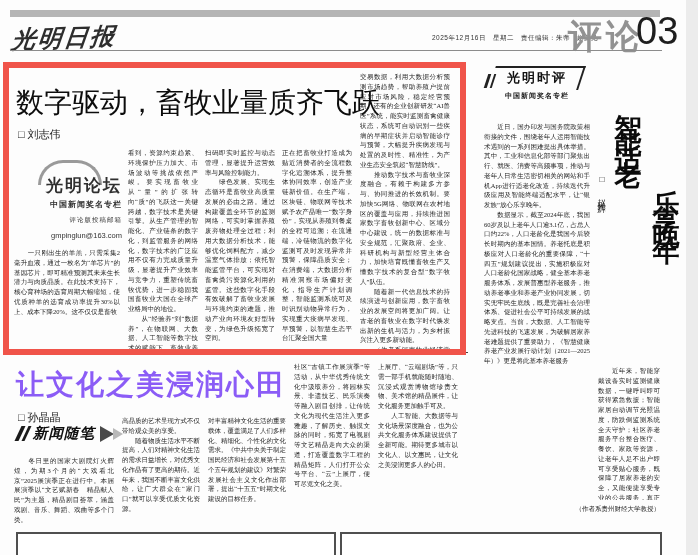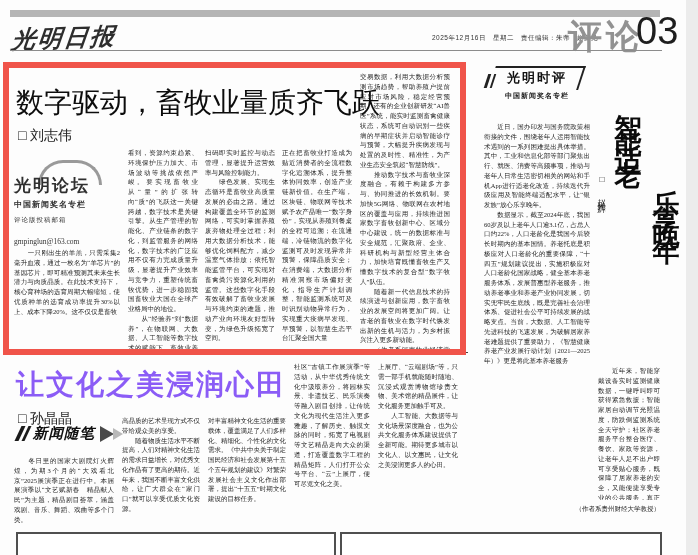--- a/index.html
+++ b/index.html
@@ -12,31 +12,31 @@
             color:#2e2e2e;letter-spacing:2px;}
   .dateline{font-size:6.5px;color:#333;font-family:"Liberation Sans",sans-serif;letter-spacing:.5px;}
   .section-title{font-size:34px;font-weight:700;color:#929292;letter-spacing:4px;}
   .page-num{font-size:38px;color:#1e1e1e;font-family:"Liberation Sans",sans-serif;}
   .hrule{background:#8c8c8c;height:1px;}
   
   .hl-box{border:6px solid #f0544a;z-index:20;pointer-events:none;}
   
   .headline-xl{font-size:28px;font-weight:400;letter-spacing:0px;white-space:nowrap;color:#0c0c0c;}
   .headline-lg{font-size:28px;font-weight:700;letter-spacing:2px;white-space:nowrap;color:#8b5cf6;}
-  .byline{font-size:14px;color:#222;}
+  .byline{font-size:11px;color:#222;}
   
   .col{font-size:6.5px;line-height:1.5;text-align:justify;overflow:hidden;color:#1f1f1f;white-space:pre-line;}
   
-  .forum{width:108px;text-align:left;}
+  .forum{width:108px;text-align:right;}
   .forum .arc{position:absolute;left:24px;top:-2px;width:58px;height:22px;border:3px solid #9a9a9a;
               border-bottom:none;border-radius:58px 58px 0 0;}
   .forum .t1{position:relative;font-size:17px;font-weight:700;letter-spacing:2px;color:#2f2f2f;margin-top:12px;}
   .forum .t2{font-size:8px;font-weight:700;color:#2f2f2f;margin-top:2px;letter-spacing:1px;}
   .forum .t3{font-size:6.5px;color:#333;margin-top:6px;letter-spacing:1px;}
-  .forum .t4{font-size:7.5px;color:#333;margin-top:12px;font-family:Liberation Serif, serif;}
+  .forum .t4{font-size:7.5px;color:#333;margin-top:6px;font-family:Liberation Sans, sans-serif;}
   
   .shiping{width:106px;text-align:center;}
   .shiping .frame{position:absolute;left:8px;top:0;width:88px;height:22px;border-top:2px solid #222;
                   border-right:2px solid #222;transform:skewX(-18deg);}
   .shiping .slash{position:absolute;left:2px;top:8px;width:3px;height:14px;background:#222;transform:skewX(-18deg);}
   .shiping .slash2{position:absolute;left:8px;top:8px;width:2px;height:14px;background:#222;transform:skewX(-18deg);}
   .shiping .t1{position:relative;font-size:13px;font-weight:700;letter-spacing:2px;color:#111;padding-top:3px;}
   .shiping .t2{font-size:7px;font-weight:700;color:#222;margin-top:4px;letter-spacing:1px;}
   
   .suibi{display:flex;align-items:center;gap:5px;font-style:italic;}

